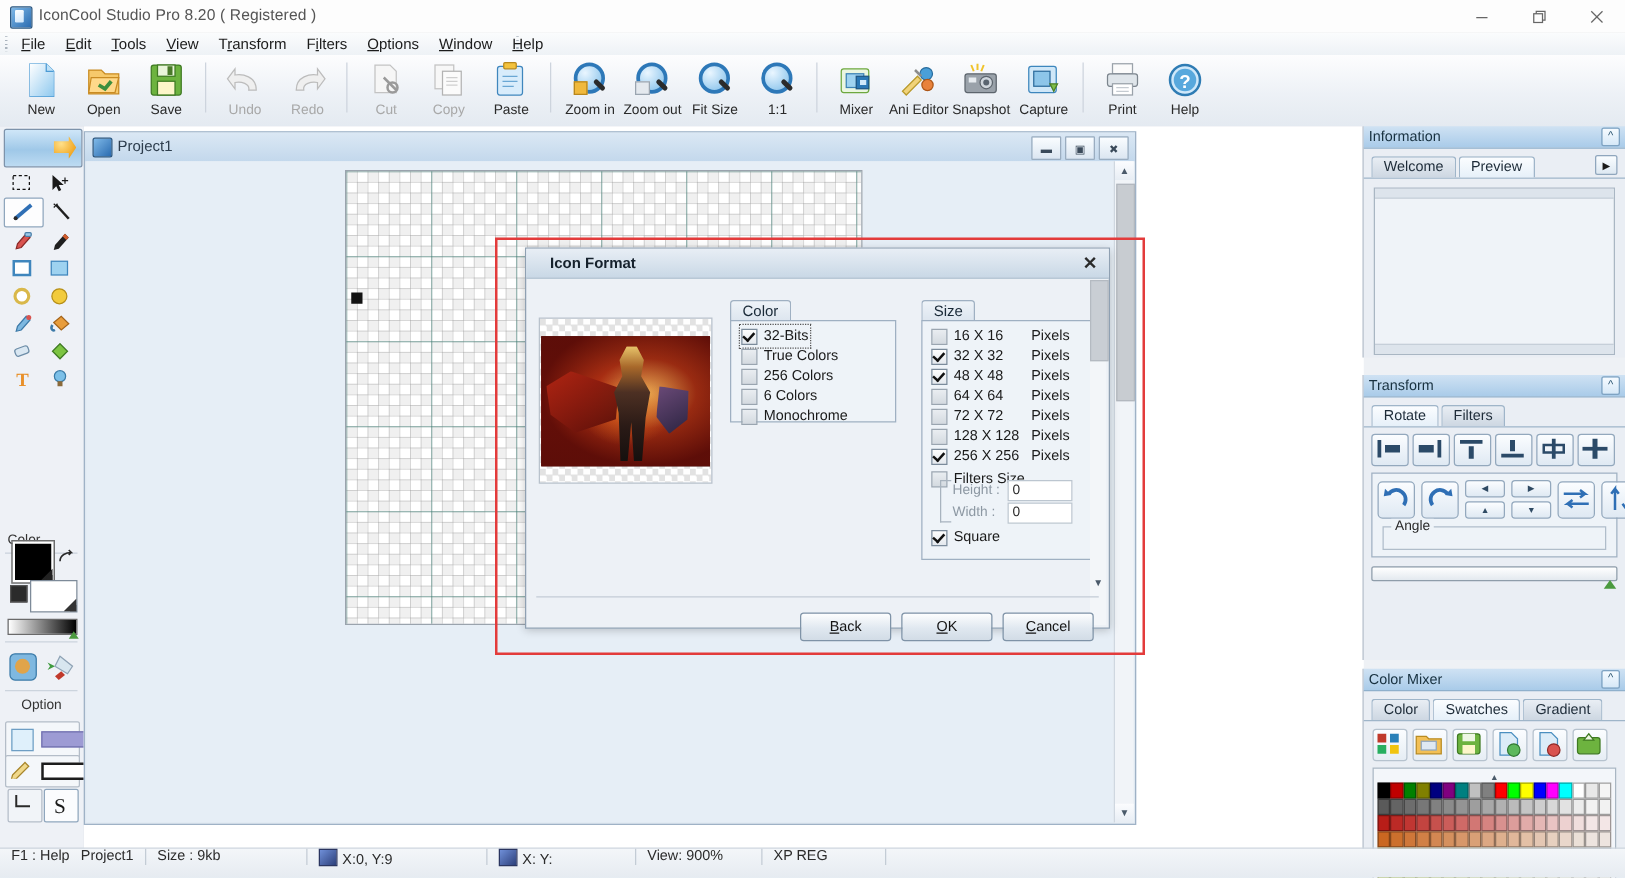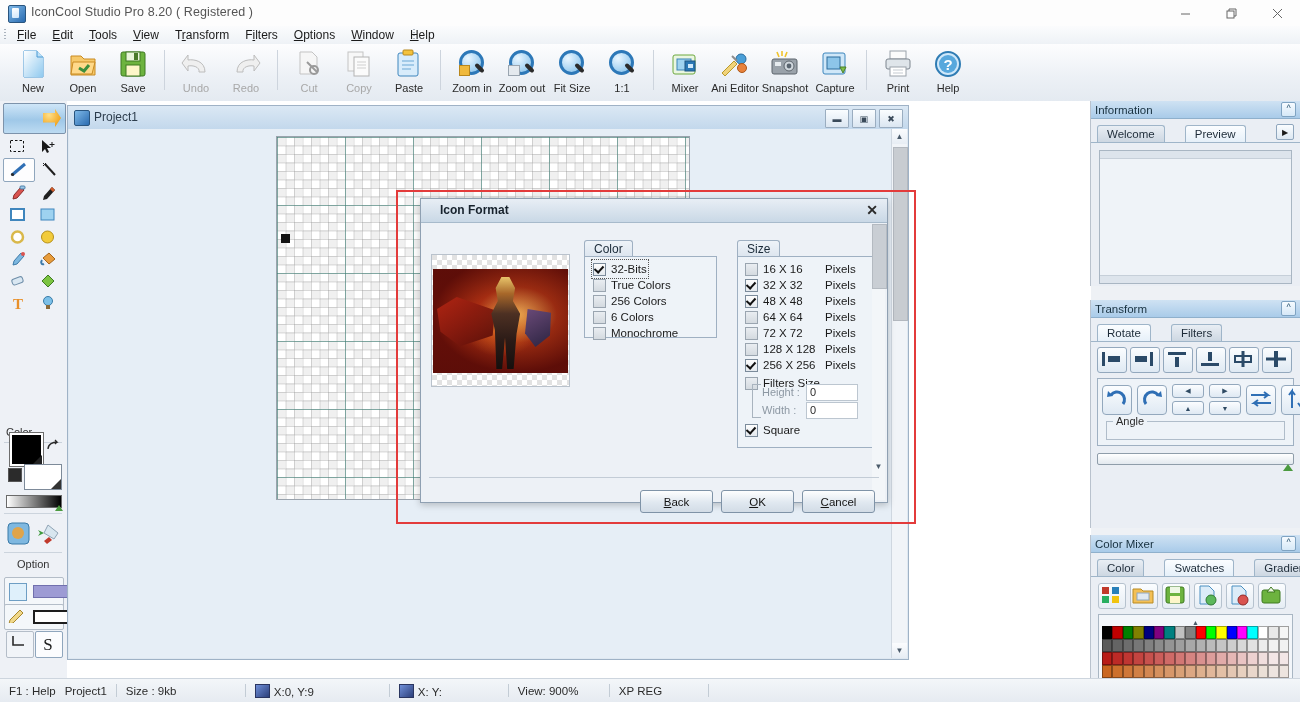--- a/index.html
+++ b/index.html
@@ -125,21 +125,21 @@
   .thumbitem .cap{position:absolute;left:2px;bottom:2px;width:92px;height:16px;background:#9aa7b5;
     color:#16222e;font-size:10.5px;display:flex;align-items:center;justify-content:center;}
 
   
   .dock{position:absolute;right:0;width:209px;background:#eaeef4;border-left:1px solid #b9c2cd;}
   .dock-hd{height:17px;background:linear-gradient(#cfe2f3,#a9cbe9);border-bottom:1px solid #8fb0cc;
     display:flex;align-items:center;padding:0 4px;}
   .dock-hd .t{font-size:11.5px;color:#17303f;flex:1;}
   .dock-hd .btn{width:13px;height:13px;border:1px solid #7fa3c2;background:linear-gradient(#f6fbff,#d6e8f7);
     font-size:9px;line-height:11px;text-align:center;color:#27536f;border-radius:2px;}
-  .tabsrow{display:flex;align-items:flex-end;height:20px;padding:3px 0 0 6px;gap:20px;
+  .tabsrow{display:flex;align-items:flex-end;height:20px;padding:3px 0 0 6px;gap:2px;
     border-bottom:1px solid #9fb5c9;position:relative;}
   .tabx{padding:2px 9px 2px 9px;font-size:11.5px;border:1px solid #9fb5c9;border-bottom:none;
     background:linear-gradient(#e9eef4,#cdd7e2);border-radius:3px 3px 0 0;color:#1d2b38;}
   .tabx.act{background:linear-gradient(#fbfdff,#e6f0f9);}
   .tab-arrow{position:absolute;right:6px;bottom:2px;width:16px;height:14px;border:1px solid #8fa6bd;
     background:linear-gradient(#fafdff,#dde8f2);font-size:8px;display:flex;align-items:center;justify-content:center;border-radius:2px;}
   .prevbox{margin:7px 8px;height:132px;background:#eff3f8;border:1px solid #a9b6c3;position:relative;}
   .prevbox:before{content:"";position:absolute;left:0;top:0;right:0;height:7px;background:#dde4ec;border-bottom:1px solid #c6cfd9;}
   .prevbox:after{content:"";position:absolute;left:0;bottom:0;right:0;height:7px;background:#dde4ec;border-top:1px solid #c6cfd9;}
 
@@ -215,21 +215,21 @@
   .sizescroll{position:absolute;right:2px;top:2px;bottom:2px;width:13px;background:#f3f6f9;}
   .sizescroll .th{position:absolute;left:0;top:0;width:13px;height:63px;background:#c9ced4;border:1px solid #b4bac1;}
   .sizescroll .dn{position:absolute;left:0;bottom:24px;width:13px;height:14px;font-size:8px;text-align:center;color:#4a5a6a;}
   .dimbox{position:absolute;border:1px solid #bcc6d0;background:#fff;height:15px;font-size:11px;
     color:#2a2a2a;padding:0 3px;line-height:14px;}
   .dimlbl{position:absolute;font-size:11px;color:#8d98a3;}
   .bracket{position:absolute;border-left:1px solid #a8b3be;border-top:1px solid #a8b3be;border-bottom:1px solid #a8b3be;}
 
   
   .statusbar{position:absolute;left:0;bottom:0;width:1300px;height:23px;
-    background:linear-gradient(#f3f6f9,#e6ebf1);border-top:1px solid #cdd5de;display:flex;align-items:center;}
+    background:linear-gradient(#f3f6f9,#e6ebf1);border-top:1px solid #cdd5de;display:flex;}
   .sb{font-size:11.5px;color:#2b2b2b;padding:0 9px;white-space:nowrap;}
   .sbdiv{width:1px;height:13px;background:#c3ccd5;}
   .sbico{width:13px;height:12px;margin-right:4px;display:inline-block;vertical-align:-2px;
     background:linear-gradient(135deg,#6f8fd8,#2c3f7a);border:1px solid #2a3560;}
 </style>
 </head>
 <body>
 
 <div class="app">
 

